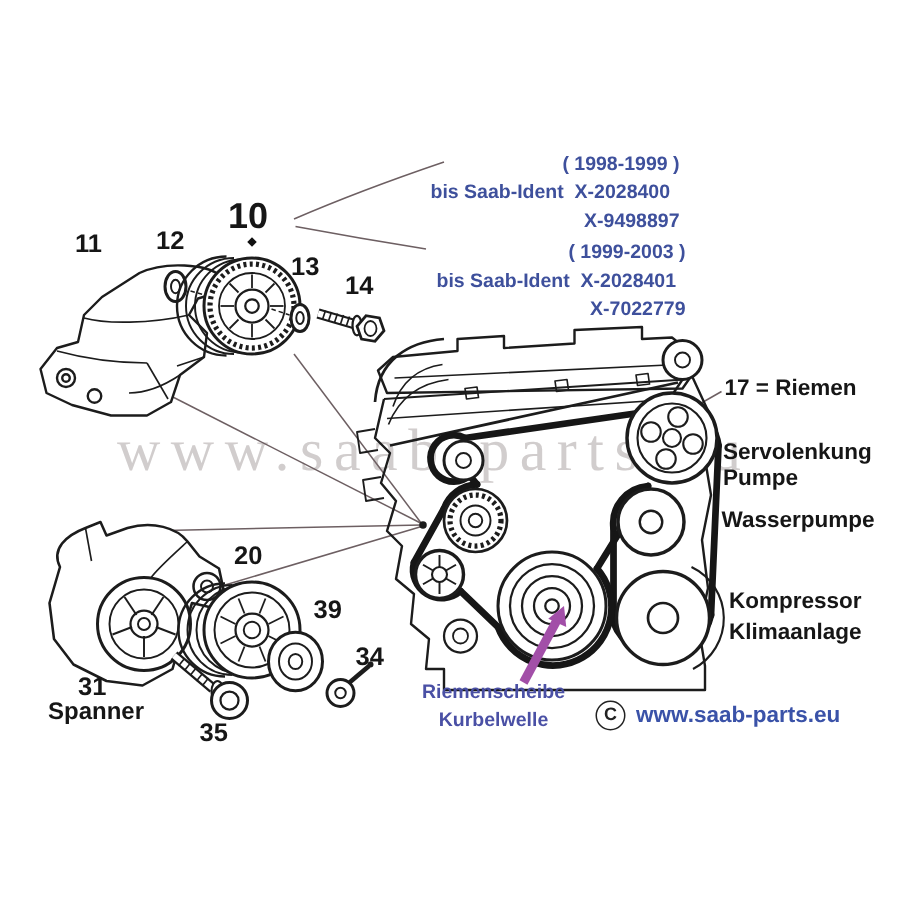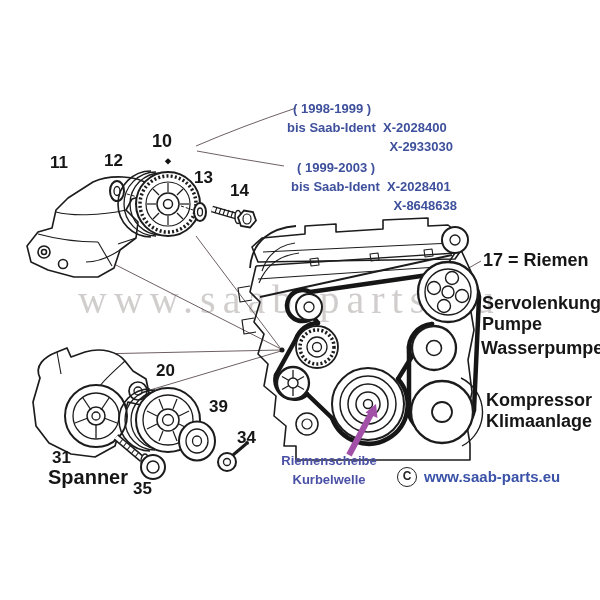--- a/index.html
+++ b/index.html
@@ -5,24 +5,24 @@
   html,body{margin:0;padding:0;background:#fff;}
   body{width:600px;height:600px;position:relative;overflow:hidden;
        font-family:"Liberation Sans",sans-serif;}
   .stage{position:absolute;left:0;top:0;width:600px;height:600px;background:#fff;}
   .watermark{position:absolute;left:78px;top:276px;z-index:1;
       font-family:"Liberation Serif","DejaVu Serif",serif;
       font-size:40px;letter-spacing:7px;color:#c9c5c5;opacity:.85;white-space:nowrap;}
   svg.art{position:absolute;left:0;top:0;z-index:2;}
   .lbl{position:absolute;z-index:3;color:#161616;line-height:1.15;}
   .pnum{font-weight:700;font-size:17px;}
-  .pnum-big{font-weight:700;font-size:18px;}
-  .blk{font-weight:700;font-size:18px;}
+  .pnum-big{font-weight:700;font-size:24px;}
+  .blk{font-weight:700;font-size:15px;}
   .blue{color:var(--annotation_blue,#3e509c);font-weight:700;font-size:13px;line-height:19px;}
-  .blue .indent{margin-left:6px;}
+  .blue .indent{margin-left:6px;text-align:right;}
   .blue .r{text-align:right;}
   .ws-pre{white-space:pre;}
   .crank-lbl{color:var(--crank_label,#4a50a5);font-weight:700;font-size:13px;
       width:118px;text-align:center;line-height:19px;}
   .footer{display:flex;align-items:center;gap:7px;}
   .copy-circle{width:20px;height:20px;border:1.7px solid #222;border-radius:50%;
       display:flex;align-items:center;justify-content:center;
       font-size:12px;font-weight:700;color:#222;box-sizing:border-box;}
   .site-url{color:var(--link,#3a52a8);font-weight:700;font-size:15px;}
 </style>
@@ -275,31 +275,31 @@
   <div class="lbl pnum-big" style="left:152px;top:131px">10</div>
   <div class="lbl pnum" style="left:50px;top:153px">11</div>
   <div class="lbl pnum" style="left:104px;top:151px">12</div>
   <div class="lbl pnum" style="left:194px;top:168px">13</div>
   <div class="lbl pnum" style="left:230px;top:181px">14</div>
   <div class="lbl pnum" style="left:156px;top:361px">20</div>
   <div class="lbl pnum" style="left:52px;top:448px">31</div>
   <div class="lbl pnum" style="left:209px;top:397px">39</div>
   <div class="lbl pnum" style="left:237px;top:428px">34</div>
   <div class="lbl pnum" style="left:133px;top:479px">35</div>
-  <div class="lbl blk" style="left:48px;top:466px;font-size:20px">Spanner</div>
+  <div class="lbl blk" style="left:32px;top:466px;font-size:16px">Spanner</div>
 
   <div class="lbl blue" style="left:287px;top:99px;width:166px">
     <div class="indent ws-pre">( 1998-1999 )</div>
     <div class="ws-pre">bis Saab-Ident  X-2028400</div>
-    <div class="r ws-pre">X-2933030</div>
+    <div class="r ws-pre">X-9498897</div>
   </div>
   <div class="lbl blue" style="left:291px;top:158px;width:166px">
     <div class="indent ws-pre">( 1999-2003 )</div>
     <div class="ws-pre">bis Saab-Ident  X-2028401</div>
-    <div class="r ws-pre">X-8648638</div>
+    <div class="r ws-pre">X-7022779</div>
   </div>
 
   <div class="lbl blk" style="left:483px;top:250px">17 = Riemen</div>
   <div class="lbl blk" style="left:482px;top:293px">
     <div>Servolenkung</div>
     <div>Pumpe</div>
   </div>
   <div class="lbl blk" style="left:481px;top:338px">Wasserpumpe</div>
   <div class="lbl blk" style="left:486px;top:390px;line-height:21px">
     <div>Kompressor</div>

